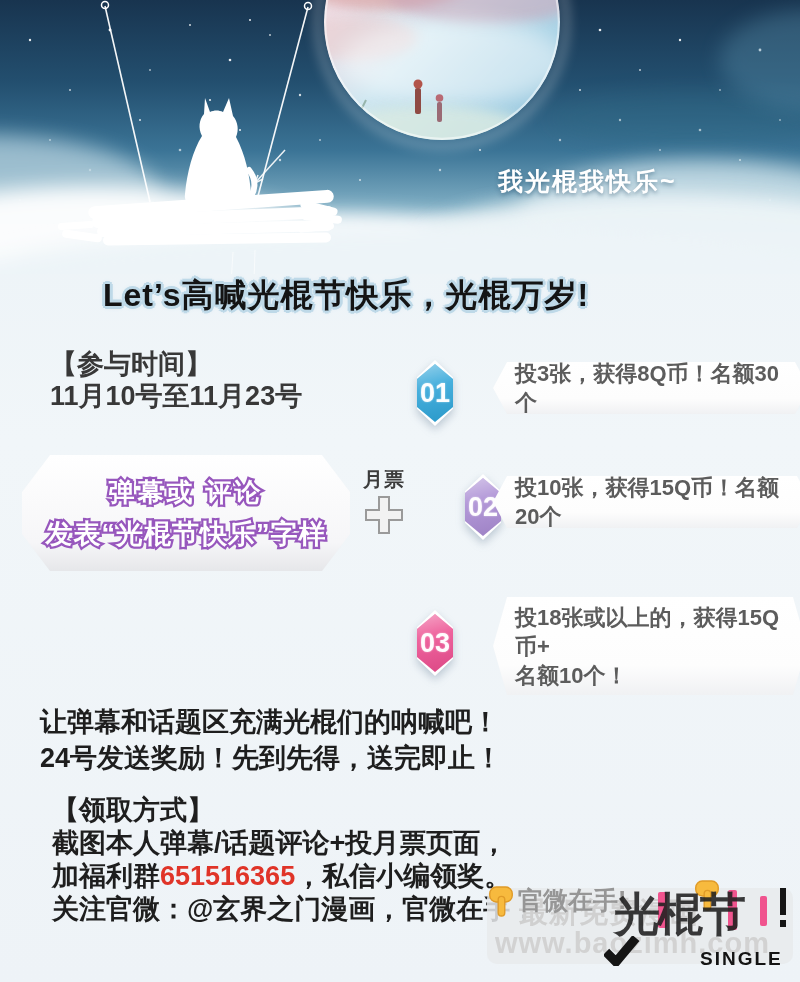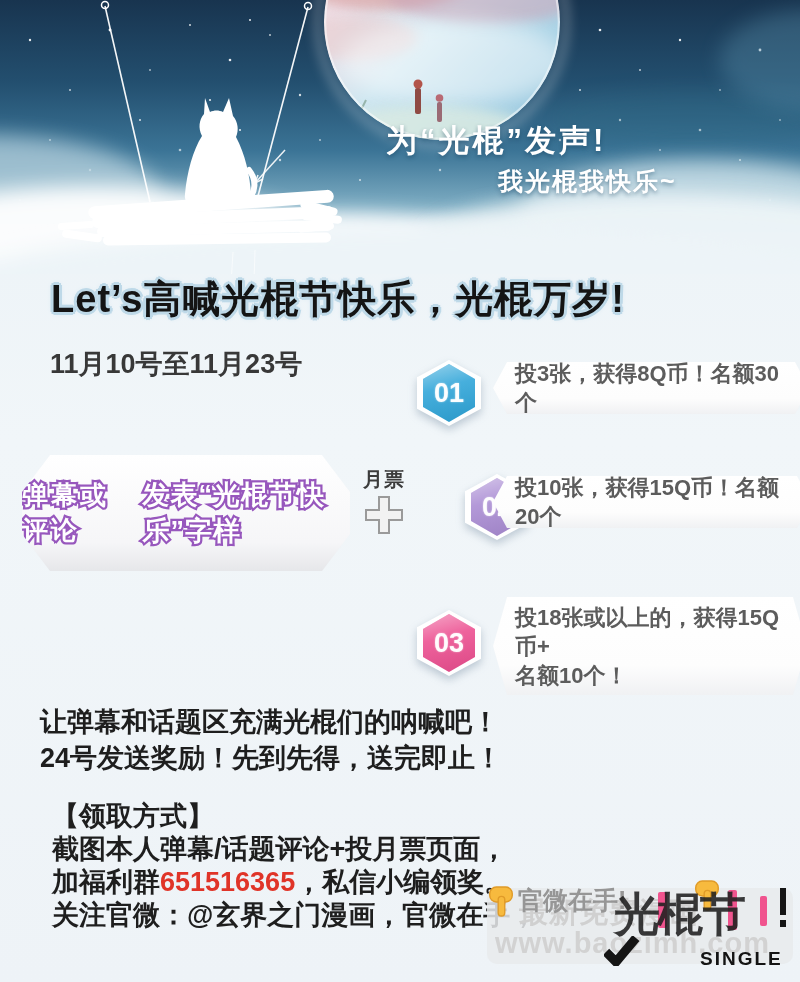--- a/index.html
+++ b/index.html
@@ -11,56 +11,56 @@
   .sky-wrap{position:absolute;top:0;left:0;width:800px;height:274px;}
   .slogan-main{
     position:absolute;left:386px;top:120px;color:#fff;font-weight:bold;
     font-size:31px;letter-spacing:3px;text-shadow:0 2px 4px rgba(15,55,85,.45);
   }
   .slogan-sub{
     position:absolute;left:498px;top:165px;color:#fff;font-weight:bold;
     font-size:25px;letter-spacing:2px;text-shadow:0 2px 4px rgba(15,55,85,.45);text-align:right;
   }
   .headline{
-    position:absolute;left:0;top:274px;width:676px;margin:0;text-align:center;
-    font-size:38px;font-weight:800;color:#141414;letter-spacing:1px;
+    position:absolute;left:8px;top:274px;width:676px;margin:0;text-align:center;
+    font-size:32px;font-weight:800;color:#141414;letter-spacing:1px;
     text-shadow:3px 0 0 #bed9e8,-3px 0 0 #bed9e8,0 3px 0 #bed9e8,0 -3px 0 #bed9e8,
       2px 2px 0 #bed9e8,-2px 2px 0 #bed9e8,2px -2px 0 #bed9e8,-2px -2px 0 #bed9e8,
       0 0 6px #cde2ee;
   }
   .schedule{position:absolute;left:50px;top:348px;color:#383838;font-weight:bold;font-size:27px;line-height:32px;}
   
   .hexwrap{position:absolute;width:60px;height:66px;filter:drop-shadow(0 4px 4px rgba(90,115,140,.35));}
-  .hex-outer{width:64px;height:66px;background:#fff;display:flex;align-items:center;justify-content:center;
+  .hex-outer{width:36px;height:66px;background:#fff;display:flex;align-items:center;justify-content:center;
     clip-path:polygon(50% 0,100% 26%,100% 74%,50% 100%,0 74%,0 26%);}
   .hex-inner{position:relative;width:52px;height:58px;display:flex;align-items:center;justify-content:center;
     clip-path:polygon(50% 0,100% 26%,100% 74%,50% 100%,0 74%,0 26%);}
   .hex-inner::before{content:"";position:absolute;inset:0;
     background:linear-gradient(165deg,rgba(255,255,255,.5) 0%,rgba(255,255,255,.12) 40%,rgba(0,0,0,.07) 100%);}
   .hex-num{position:relative;z-index:1;color:rgba(255,255,255,.96);font-size:27px;font-weight:bold;
     text-shadow:0 0 2px rgba(255,255,255,.6);}
   
   .reward-box{position:absolute;background:linear-gradient(180deg,#ffffff 0%,#fdfdfd 70%,#f0f1f3 100%);
     clip-path:polygon(14px 0,calc(100% - 14px) 0,100% 50%,calc(100% - 14px) 100%,14px 100%,0 50%);
     filter:drop-shadow(0 4px 4px rgba(120,140,160,.3));
     display:flex;flex-direction:column;justify-content:center;padding:0 22px;box-sizing:border-box;
     color:#5c5c5c;font-weight:bold;font-size:22px;line-height:29px;margin-left:15px;}
   
   .banner{position:absolute;left:22px;top:455px;width:328px;height:116px;
     background:linear-gradient(180deg,#ffffff 0%,#f6f6f8 75%,#e6e7ea 100%);
     clip-path:polygon(28px 0,calc(100% - 28px) 0,100% 32%,100% 68%,calc(100% - 28px) 100%,28px 100%,0 68%,0 32%);
     filter:drop-shadow(0 8px 9px rgba(105,125,150,.35));
-    display:flex;flex-direction:row;align-items:center;justify-content:center;gap:6px;}
+    display:flex;flex-direction:column;align-items:center;justify-content:center;gap:6px;}
   .outlined{color:#ffffff;-webkit-text-stroke:4.5px #9757bd;paint-order:stroke fill;font-weight:bold;}
   .banner-line1{font-size:26px;letter-spacing:3px;}
   .banner-line2{font-size:27px;letter-spacing:1px;}
   .ticket-plus{position:absolute;left:352px;top:466px;width:64px;text-align:center;}
   .ticket-label{font-size:20px;font-weight:bold;color:#3c3c3c;letter-spacing:1px;}
   .callout{position:absolute;left:40px;top:704px;font-size:27px;font-weight:bold;color:#1e1e1e;line-height:36px;}
-  .claim{position:absolute;left:52px;top:794px;font-size:27px;font-weight:bold;color:#1e1e1e;line-height:33px;margin-top:6px;}
+  .claim{position:absolute;left:52px;top:794px;font-size:27px;font-weight:bold;color:#1e1e1e;line-height:33px;}
   .claim div{white-space:nowrap;}
   
   .watermark{position:absolute;left:487px;top:877px;width:306px;height:76px;background:rgba(231,234,236,.85);
     border-radius:10px;z-index:1;margin-top:11px;}
   .wm-line1{position:absolute;left:32px;top:5px;font-size:29px;font-weight:bold;color:#d0d0d0;letter-spacing:1px;}
   .wm-line2{position:absolute;left:8px;top:39px;font-size:29px;font-weight:bold;color:#d2d2d2;letter-spacing:1px;}
   .overlay-text{position:absolute;left:518px;top:884px;font-size:25px;font-weight:bold;color:#969696;z-index:2;}
   .pointer{position:absolute;z-index:3;width:30px;height:36px;}
   .logo{position:absolute;left:610px;top:886px;width:188px;height:94px;z-index:4;}
   .logo-bar{position:absolute;background:#f0548e;border-radius:2px;}
@@ -198,27 +198,27 @@
             <line x1="255" y1="183" x2="258" y2="175"></line>
         </g>
         <g stroke="#ffffff" opacity=".6">
           <line x1="233" y1="252" x2="230" y2="300" stroke-width="1"></line>
           <line x1="255" y1="250" x2="254" y2="282" stroke-width="1"></line>
           <line x1="226" y1="305" x2="232" y2="305" stroke-width="1"></line>
             <line x1="229" y1="302" x2="229" y2="308" stroke-width="1"></line>
         </g>
       </g>
     </svg>
-    <div class="slogan-main">为“光棍”发声!</div>
     <div class="slogan-sub">我光棍我快乐~</div>
   </div>
 
   <h1 class="headline">Let’s高喊光棍节快乐，光棍万岁!</h1>
 
   <div class="schedule">
+    <div>【参与时间】</div>
     <div>11月10号至11月23号</div>
   </div>
 
   <div class="hexwrap" style="left:417px;top:360px;">
     <div class="hex-outer">
         <div class="hex-inner" style="background-color: rgb(45, 164, 216);">
       <span class="hex-num">01</span>
     </div>
       </div>
   </div>

